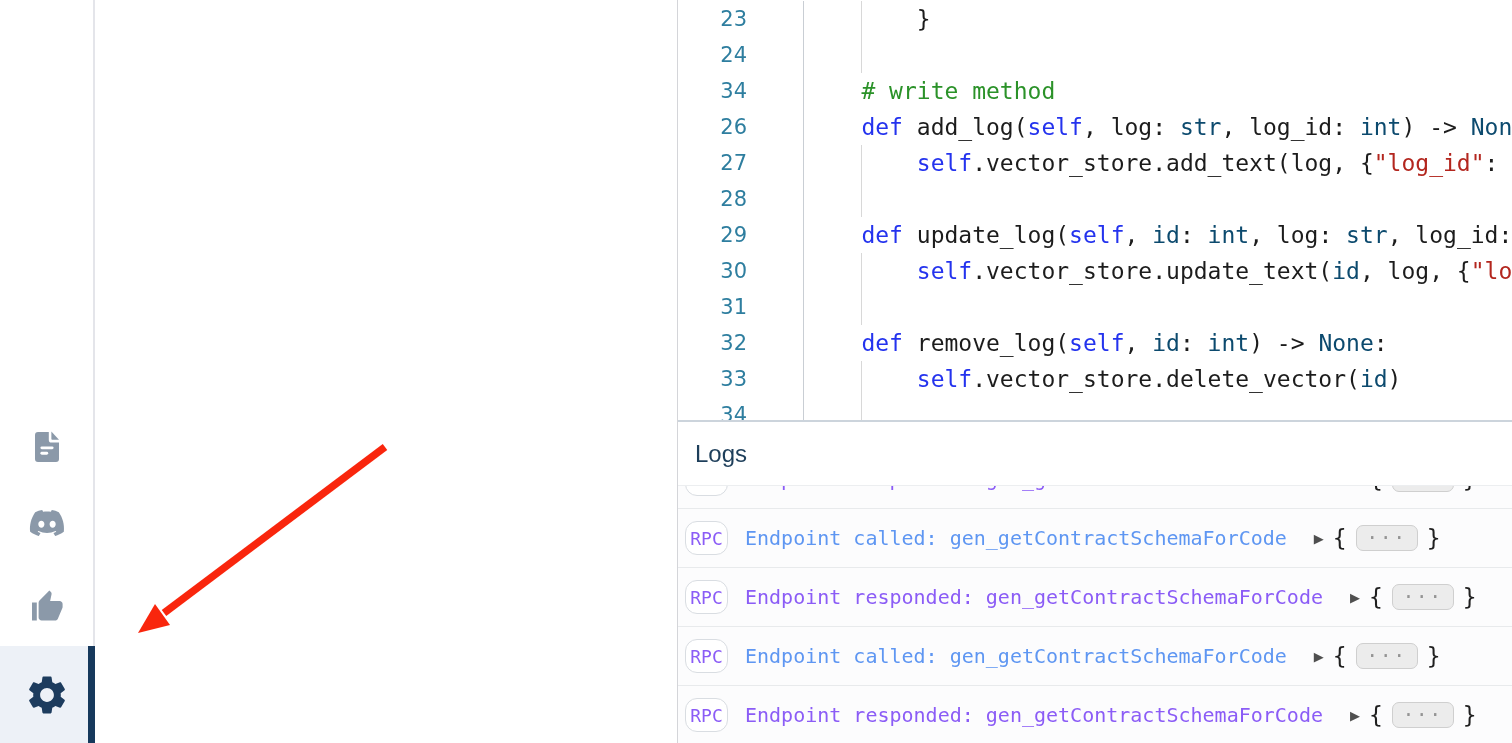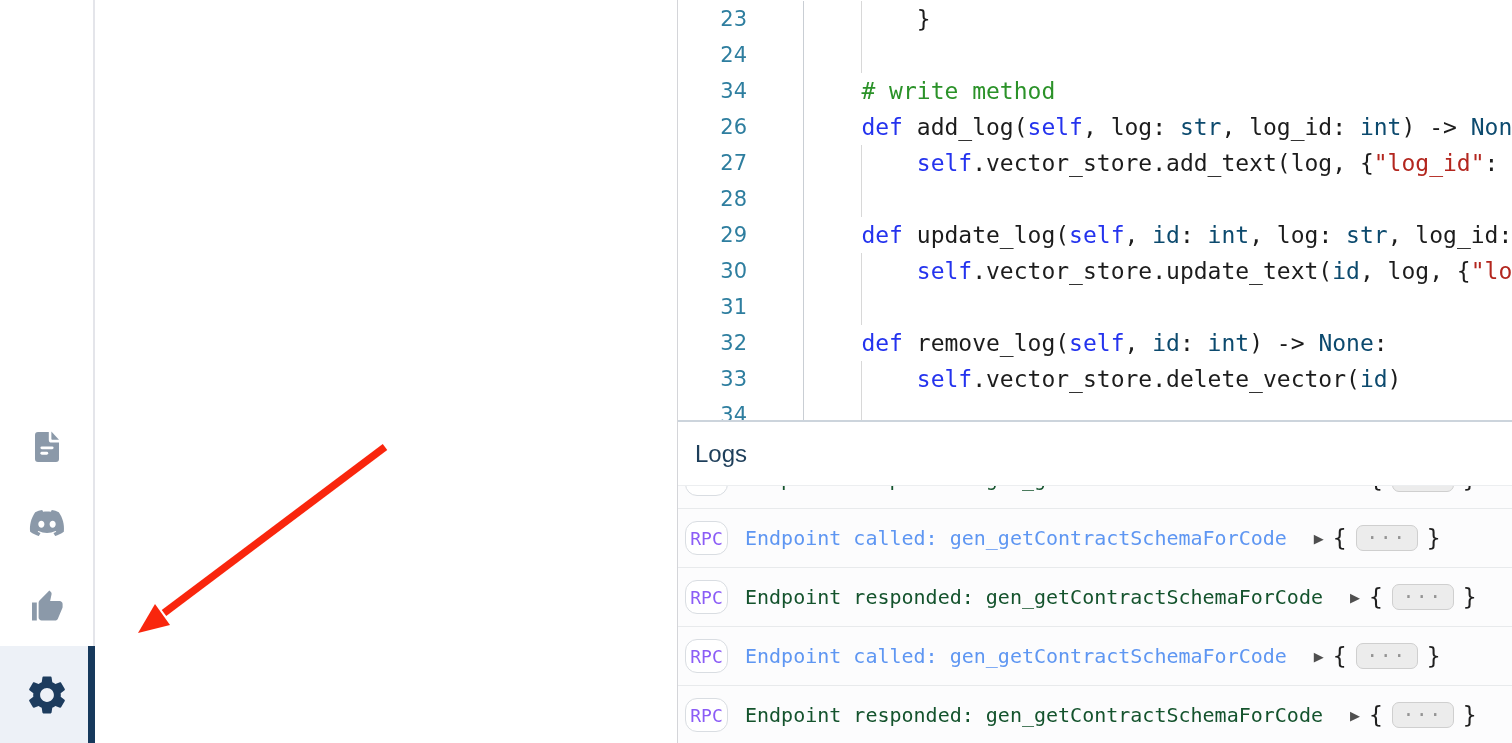--- a/index.html
+++ b/index.html
@@ -61,21 +61,21 @@
   .log-row.partial { margin-top:-36px; }
   .rpc-badge { flex:0 0 auto; width:43px; height:34px; background:#fff;
                border:1.5px solid #d9dde2; border-radius:12px;
                display:flex; align-items:center; justify-content:center;
                font-family:"DejaVu Sans Mono","Liberation Mono",monospace;
                font-size:18px; color:#8b5cf6; }
   .log-msg { margin-left:17px; white-space:nowrap;
              font-family:"DejaVu Sans Mono","Liberation Mono",monospace;
              font-size:20px; }
   .log-row.called .log-msg { color:#5e96f2; }
-  .log-row.responded .log-msg { color:#14532d; }
+  .log-row.responded .log-msg { color:#8b5cf6; }
   .log-obj { display:flex; align-items:center; margin-left:27px; gap:9px; }
   .expander { font-size:13px; color:#4f4f4f; line-height:1; }
   .brace { font-family:"DejaVu Sans Mono","Liberation Mono",monospace;
            font-size:23px; color:#1f1f1f; }
   .ellipsis-pill { width:62px; height:26px; background:#ececec;
                    border:1px solid #cfcfcf; border-radius:7px;
                    display:flex; align-items:center; justify-content:center;
                    font-family:"DejaVu Sans Mono","Liberation Mono",monospace;
                    font-size:19px; letter-spacing:2px; color:#949494; cursor:pointer; }
   .ellipsis-pill span { margin-top:-3px; }

